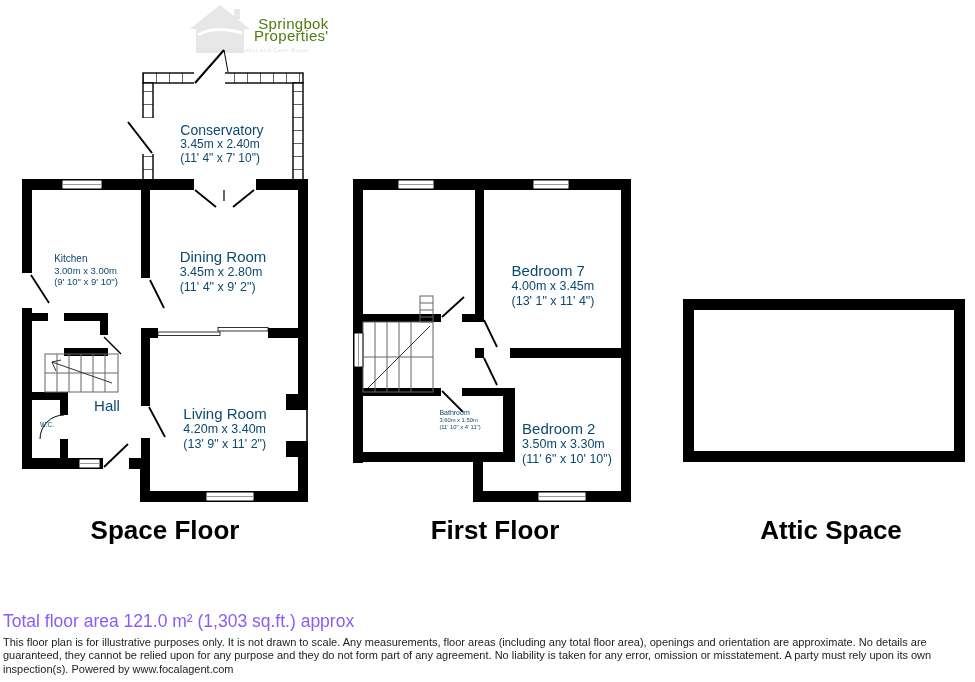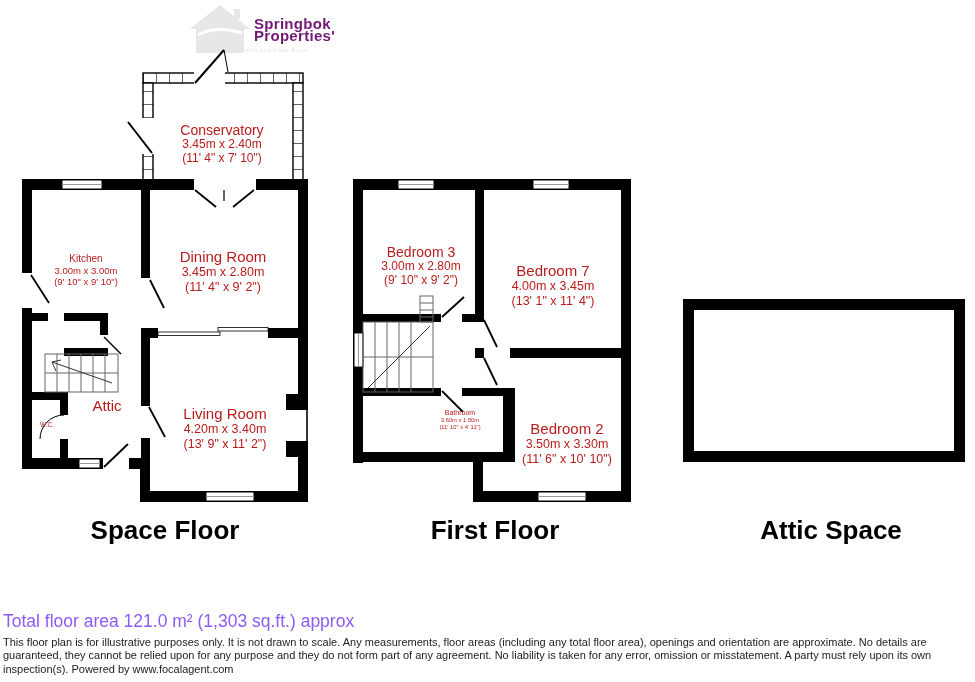--- a/index.html
+++ b/index.html
@@ -2,26 +2,26 @@
 <html><head>
 <meta charset="utf-8">
 <style>
   html,body{margin:0;padding:0;background:#fff;}
   .page{position:relative;width:975px;height:682px;background:#fff;overflow:hidden;
         font-family:"Liberation Sans",sans-serif;}
   .plan-svg{position:absolute;left:0;top:0;z-index:1;}
   
   .logo{position:absolute;left:188px;top:2px;width:160px;height:56px;z-index:0;}
   .logo-house{position:absolute;left:2px;top:3px;}
-  .logo-text{position:absolute;left:66px;top:16px;font-weight:700;font-size:15px;
-             line-height:11.5px;color:#701a75;letter-spacing:.3px;white-space:nowrap;}
+  .logo-text{position:absolute;left:66px;top:16px;font-weight:400;font-size:15px;
+             line-height:11.5px;color:#4d7c0f;letter-spacing:.3px;white-space:nowrap;text-align:right;}
   .logo-tag{position:absolute;left:8px;top:45px;font-size:6px;color:#e3e3e3;
             letter-spacing:.45px;white-space:nowrap;}
   
-  .room-label{position:absolute;transform:translateX(-50%);text-align:center;color:#b91c1c;
+  .room-label{position:absolute;transform:translateX(-50%);text-align:left;color:#0c4a6e;
               line-height:1.16;white-space:nowrap;z-index:2;}
   .lg .rname{font-size:15px}  .lg .rdim{font-size:12.5px}
   .md .rname{font-size:14px}  .md .rdim{font-size:12px}
   .sm .rname{font-size:10px}  .sm .rdim{font-size:9.5px}
   .xxs .rname{font-size:7px}  .xxs .rdim{font-size:5.8px}
   .xs-name .rname{font-size:6.5px}
   .attic-size .rname{font-size:13px} .attic-size .rdim{font-size:11.5px}
   .floor-title{position:absolute;transform:translateX(-50%);font-size:26px;font-weight:700;
                color:#000;white-space:nowrap;z-index:2;}
   
@@ -198,36 +198,31 @@
     <div class="rname">Kitchen</div>
     <div class="rdim">3.00m x 3.00m</div>
     <div class="rdim">(9' 10" x 9' 10")</div>
   </div>
   <div class="room-label lg" style="left:223px;top:248px">
     <div class="rname">Dining Room</div>
     <div class="rdim">3.45m x 2.80m</div>
     <div class="rdim">(11' 4" x 9' 2")</div>
   </div>
   <div class="room-label lg" style="left:107px;top:397px">
-    <div class="rname">Attic</div>
+    <div class="rname">Hall</div>
   </div>
   <div class="room-label xs-name" style="left:47px;top:421px">
     <div class="rname">W.C.</div>
   </div>
   <div class="room-label lg" style="left:225px;top:405px">
     <div class="rname">Living Room</div>
     <div class="rdim">4.20m x 3.40m</div>
     <div class="rdim">(13' 9" x 11' 2")</div>
   </div>
 
-  <div class="room-label md" style="left:421px;top:244px">
-    <div class="rname">Bedroom 3</div>
-    <div class="rdim">3.00m x 2.80m</div>
-    <div class="rdim">(9' 10" x 9' 2")</div>
-  </div>
   <div class="room-label lg" style="left:553px;top:262px">
     <div class="rname">Bedroom 7</div>
     <div class="rdim">4.00m x 3.45m</div>
     <div class="rdim">(13' 1" x 11' 4")</div>
   </div>
   <div class="room-label xxs" style="left:460px;top:409px">
     <div class="rname">Bathroom</div>
     <div class="rdim">3.60m x 1.50m</div>
     <div class="rdim">(11' 10" x 4' 11")</div>
   </div>

